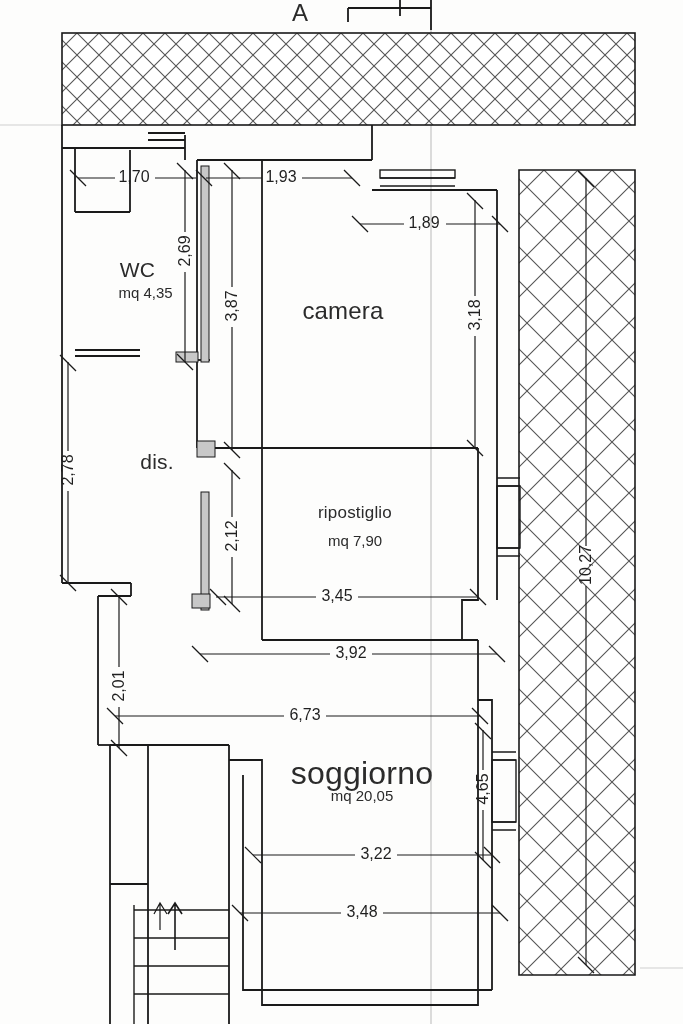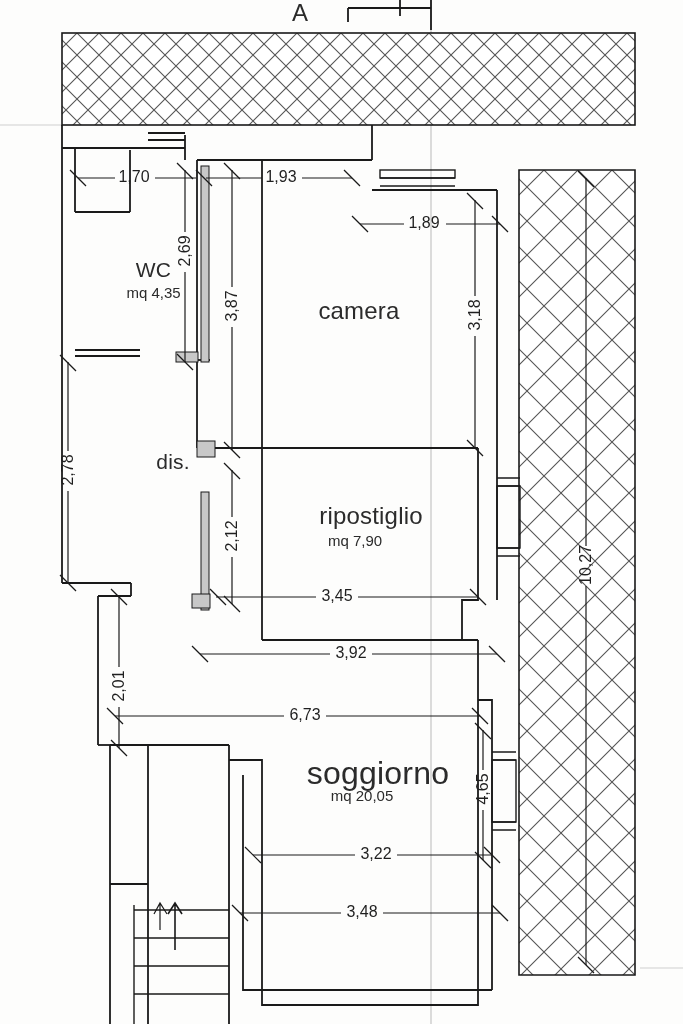--- a/index.html
+++ b/index.html
@@ -25,21 +25,20 @@
   .lbl {
     position: absolute;
     color: #2b2b2b;
     white-space: nowrap;
     line-height: 1.12;
     text-align: center;
   }
   .room-name {
     font-size: 21px;
     letter-spacing: 0.2px;
-    padding-left: 16px;
   }
   .room-area {
     font-size: 15px;
   }
   .dim {
     font-size: 16px;
     color: #1f1f1f;
   }
   .vert {
     transform-origin: 50% 50%;
@@ -243,27 +242,27 @@
 
     <g stroke="#1a1a1a" stroke-width="1.8" fill="none">
       <path d="M348,8 L431,8"></path>
       <path d="M348,8 L348,22"></path>
       <path d="M400,0 L400,16"></path>
       <path d="M431,0 L431,30"></path>
     </g>
   </svg>
 
   <div class="lbl room-name" style="left:0;top:258px;width:275px;">WC</div>
-  <div class="lbl room-area" style="left:16px;top:285px;width:275px;">mq 4,35</div>
+  <div class="lbl room-area" style="left:8px;top:285px;width:275px;">mq 4,35</div>
 
   <div class="lbl room-name" style="left:16px;top:450px;width:282px;">dis.</div>
 
   <div class="lbl room-name" style="left:223px;top:298px;width:240px;font-size:24px;">camera</div>
 
-  <div class="lbl room-name" style="left:235px;top:503px;width:240px;font-size:24px;">ripostiglio</div>
+  <div class="lbl room-name" style="left:235px;top:503px;width:240px;font-size:17px;">ripostiglio</div>
   <div class="lbl room-area" style="left:235px;top:533px;width:240px;">mq 7,90</div>
 
   <div class="lbl room-name" style="left:242px;top:756px;width:240px;font-size:32px;">soggiorno</div>
   <div class="lbl room-area" style="left:242px;top:788px;width:240px;">mq 20,05</div>
 
   <div class="lbl sect-letter" style="left:280px;top:0;width:40px;">A</div>
 
   <div class="lbl dim" style="left:104px;top:168px;width:60px;">1,70</div>
   <div class="lbl dim" style="left:251px;top:168px;width:60px;">1,93</div>
   <div class="lbl dim" style="left:394px;top:214px;width:60px;">1,89</div>

